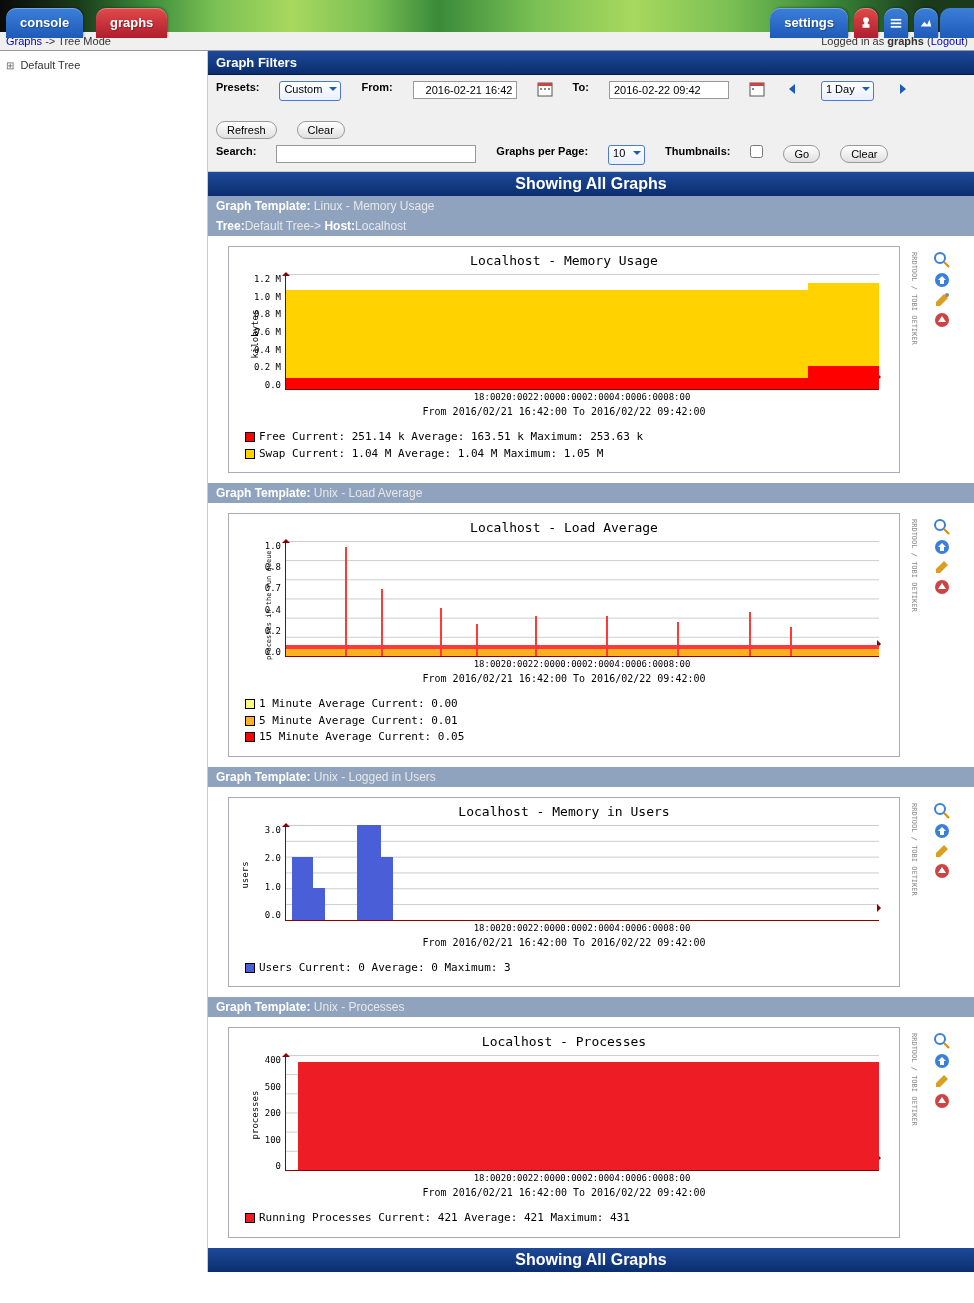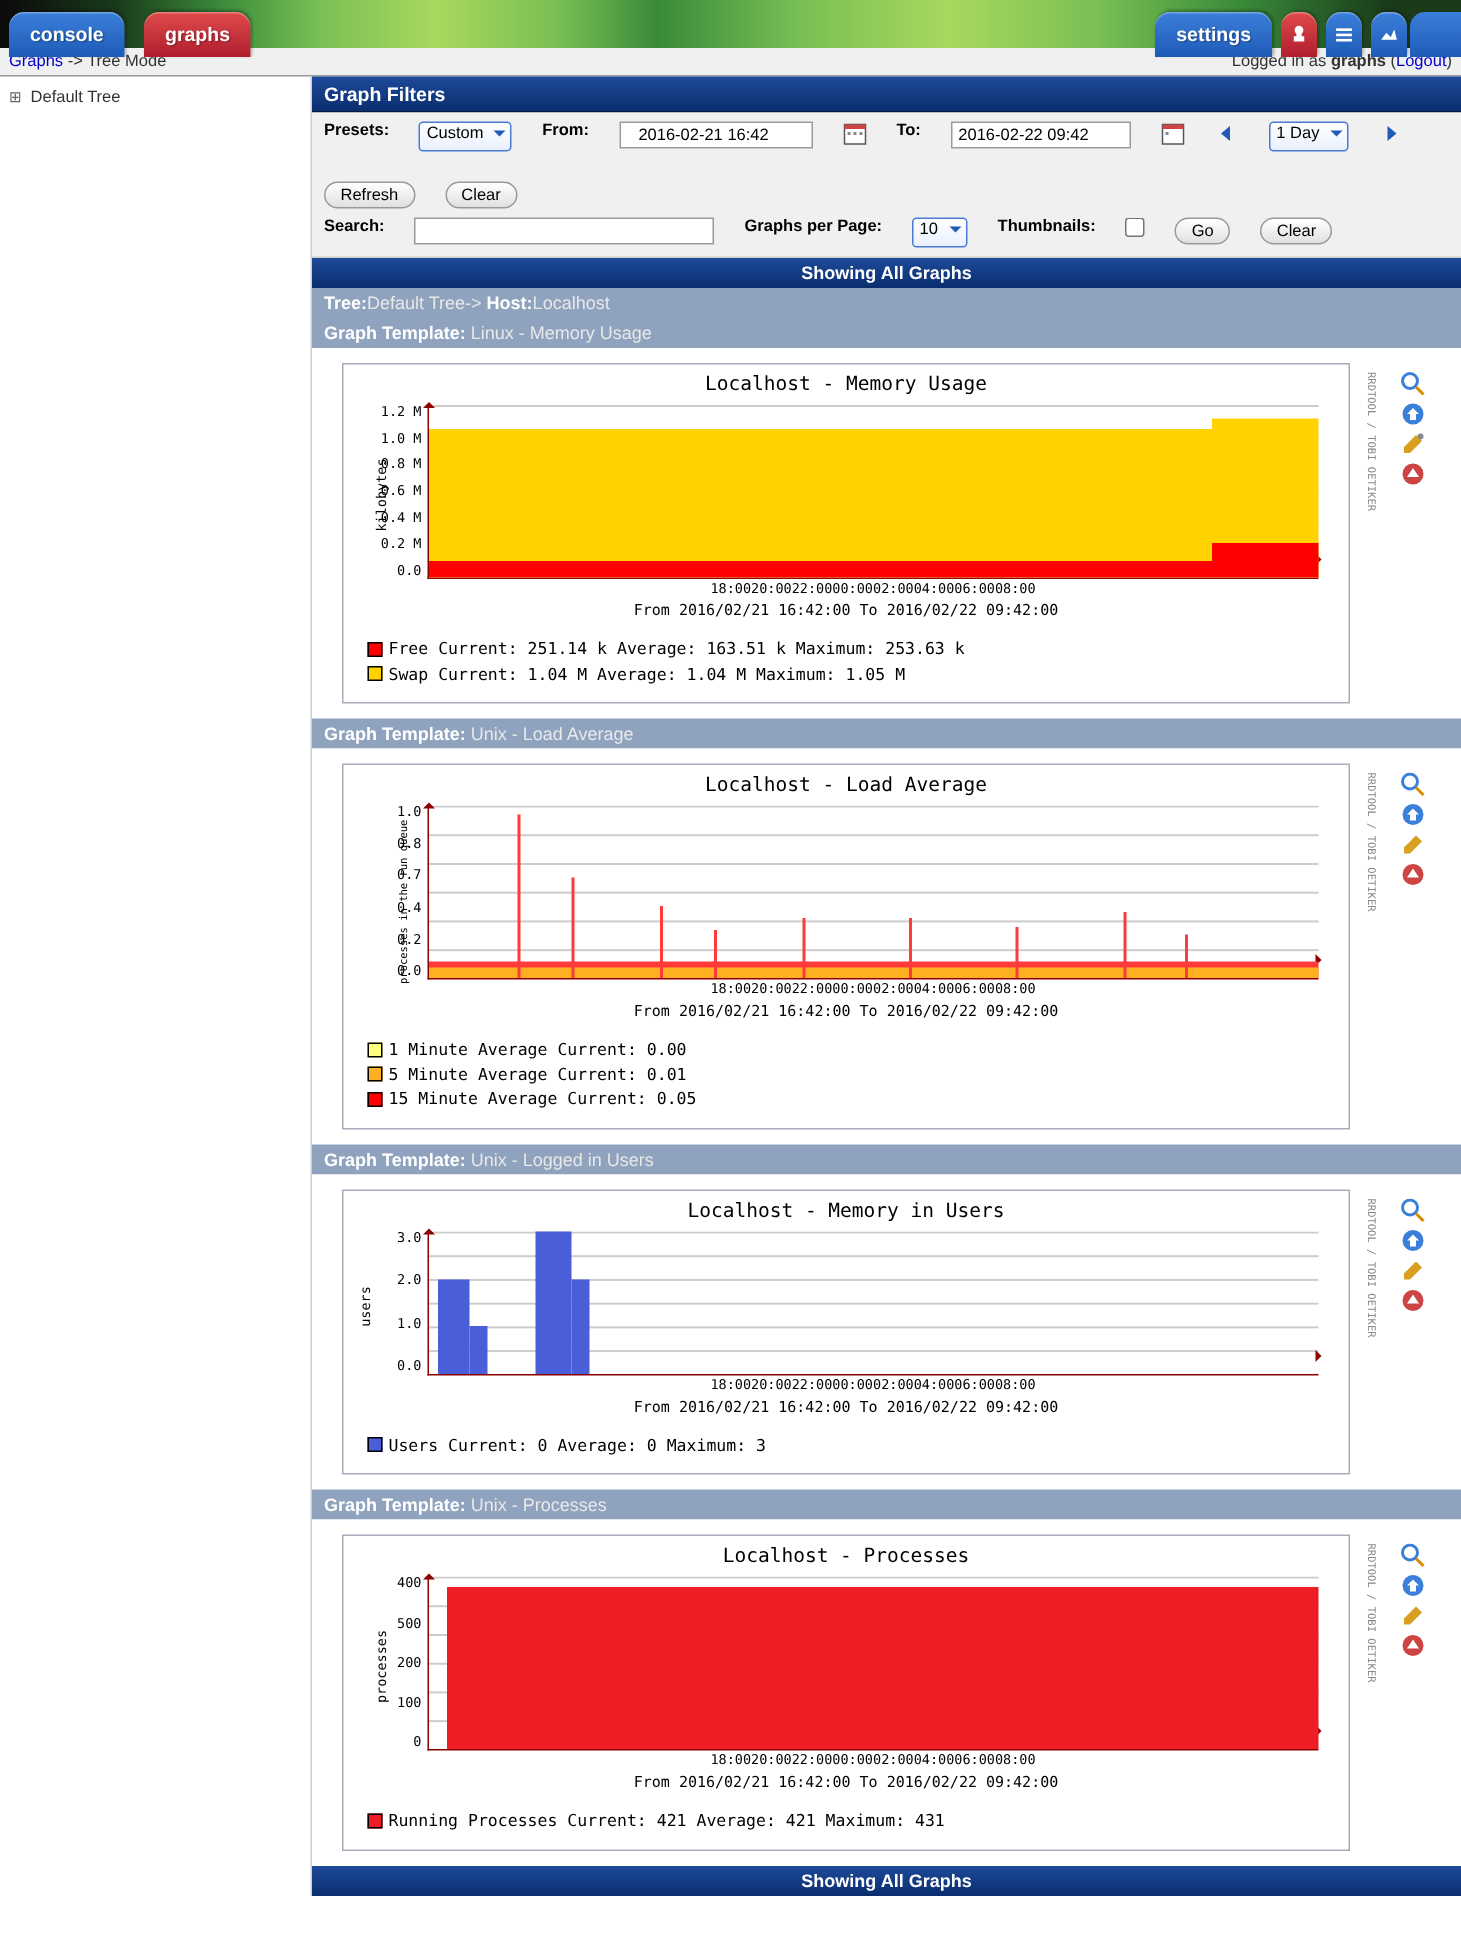--- a/index.html
+++ b/index.html
@@ -29,21 +29,21 @@
 .filters{background:#f0f0f0;padding:6px 8px;border-bottom:1px solid #ccc}
 .frow{display:flex;align-items:flex-start;gap:20px;margin-bottom:6px;flex-wrap:wrap}
 .frow:last-child{margin-bottom:0}
 .frow label{font-weight:bold;font-size:11px}
 .frow input[type=text]{border:1px solid #999;background:#fff;padding:2px 4px;font-size:11px}
 .frow select{border:1px solid #4a7bd4;background:linear-gradient(#fff,#e8f0ff);padding:1px 18px 5px 4px;font-size:11px;appearance:none;border-radius:3px;position:relative}
 .selwrap{position:relative;display:inline-block}
 .selwrap::after{content:"";position:absolute;right:4px;top:50%;transform:translateY(-50%);border:4px solid transparent;border-top-color:#1e5bb8;pointer-events:none}
 .btn{background:linear-gradient(#fff,#e0e0e0);border:1px solid #999;border-radius:10px;padding:2px 10px;font-size:11px;cursor:pointer}
 .calicon,.arricon{width:16px;height:16px;cursor:pointer}
-.bar{background:linear-gradient(#1e4a9a,#0a2d6e);color:#fff;text-align:center;padding:3px;font-weight:bold;font-size:12px}
+.bar{background:linear-gradient(#1e4a9a,#0a2d6e);color:#fff;text-align:center;padding:3px;font-weight:bold;font-size:16px}
 .graph-block{padding:10px 20px;display:flex;align-items:flex-start;gap:10px;background:#fff}
 .graph-box{border:1px solid #aab;flex:1}
 .graph-title{text-align:center;font-family:monospace;font-size:13px;padding:6px 0}
 .graph-canvas{position:relative;height:130px;margin:0 20px 0 56px}
 .yaxis{position:absolute;left:-44px;top:0;bottom:14px;width:40px;display:flex;flex-direction:column;justify-content:space-between;align-items:flex-end;font-family:monospace;font-size:9px;color:#000}
 .ylabel{position:absolute;left:-54px;top:50%;transform:rotate(-90deg) translateX(10px);transform-origin:center;font-family:monospace;font-size:9px}
 .plot{position:absolute;left:0;right:0;top:0;bottom:14px;border-left:1px solid #8b0000;border-bottom:1px solid #8b0000}
 .plot::before{content:"";position:absolute;inset:0;background-image:linear-gradient(#ccc 1px,transparent 1px);background-size:100% 16.66%}
 .xaxis{position:absolute;left:0;right:0;bottom:0;height:12px;display:flex;justify-content:center;font-family:monospace;font-size:9px;padding:0 10px}
 .timerange{text-align:center;font-family:monospace;font-size:10px;padding:2px 0 8px}
@@ -91,21 +91,21 @@
     <div class="tree-item">Default Tree</div>
   </div>
   <div class="main">
 
     <div class="panel-head">Graph Filters</div>
     <div class="filters">
       <div class="frow">
         <label>Presets:</label>
         <span class="selwrap"><select><option>Custom</option></select></span>
         <label>From:</label>
-        <input type="text" style="width: 129px; padding-left: 12px;" value="2016-02-21 16:42">
+        <input type="text" style="width: 104px; padding-left: 12px;" value="2016-02-21 16:42">
         <svg class="calicon" viewBox="0 0 16 16">
             <rect x="1" y="2" width="14" height="13" fill="#fff" stroke="#555"></rect>
             <rect x="1" y="2" width="14" height="3" fill="#c44"></rect>
             <rect x="3" y="7" width="2" height="2" fill="#888"></rect>
             <rect x="7" y="7" width="2" height="2" fill="#888"></rect>
             <rect x="11" y="7" width="2" height="2" fill="#888"></rect>
           </svg>
         <label>To:</label>
         <input type="text" style="width: 120px;" value="2016-02-22 09:42">
         <svg class="calicon" viewBox="0 0 16 16">
@@ -129,25 +129,25 @@
         <label>Graphs per Page:</label>
         <span class="selwrap"><select><option>10</option></select></span>
         <label>Thumbnails:</label>
         <input type="checkbox" style="">
         <button class="btn">Go</button>
         <button class="btn">Clear</button>
       </div>
     </div>
 
     <div class="bar">Showing All Graphs</div>
+    <div class="panel-sub"><b>Graph Template: </b><span class="lt">Linux - Memory Usage</span></div>
+
     <div class="panel-sub">
       <b>Tree:</b><span class="lt">Default Tree</span><span class="lt">-&gt; </span><b>Host:</b><span class="lt">Localhost</span>
     </div>
-
-    <div class="panel-sub"><b>Graph Template: </b><span class="lt">Linux - Memory Usage</span></div>
     <div class="graph-block">
       <div class="graph-box">
         <div class="graph-title">Localhost - Memory Usage</div>
         <div class="graph-canvas">
           <div class="ylabel">kilobytes</div>
           <div class="yaxis">
               <span>1.2 M</span>
               <span>1.0 M</span>
               <span>0.8 M</span>
               <span>0.6 M</span>

